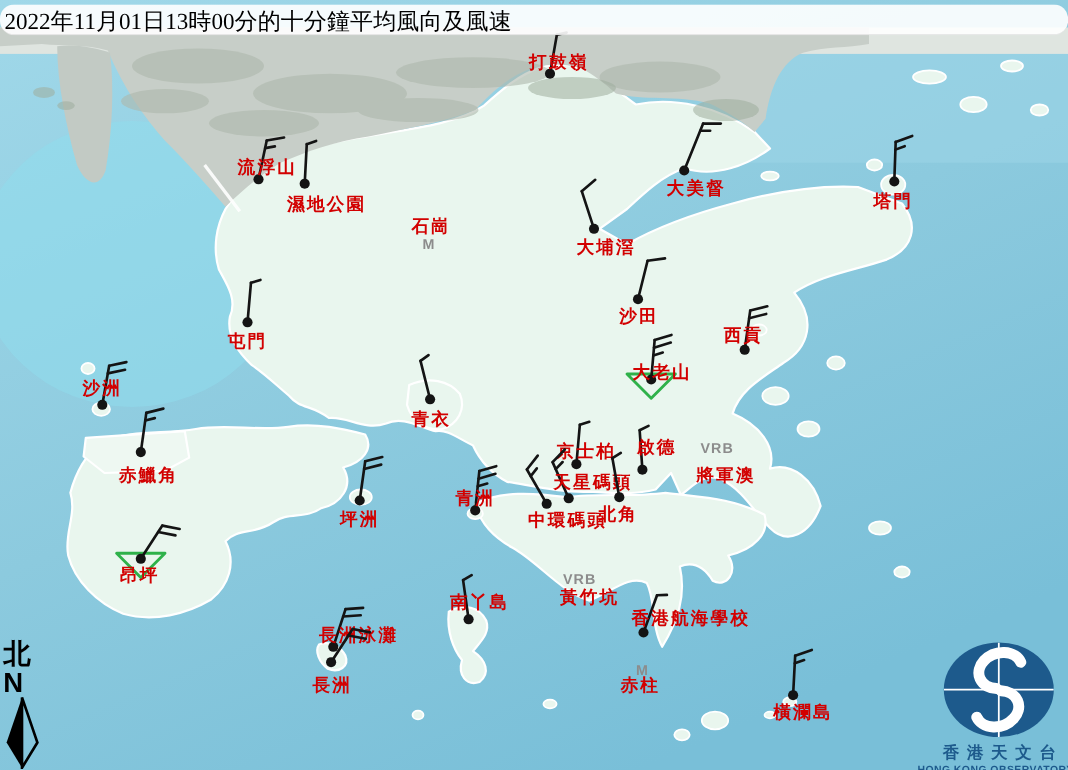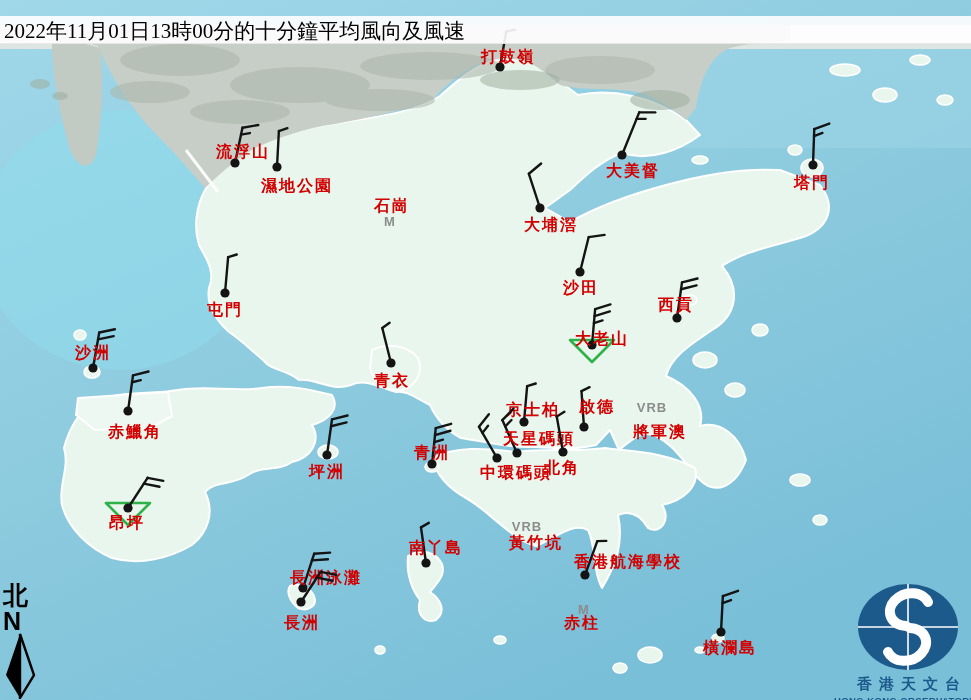--- a/index.html
+++ b/index.html
@@ -4,23 +4,24 @@
 <style>
   html,body{margin:0;padding:0;background:#e8e8e8;}
   .stage{
     position:relative;width:971px;height:700px;overflow:hidden;
     font-family:"Liberation Sans","DejaVu Sans",sans-serif;
     background:#8ecddf;
   }
   .stage svg{display:block;}
   #map{position:absolute;left:0;top:0;}
   .titlebar{
-    position:absolute;left:0;top:16px;width:971px;height:27px;
+    position:absolute;left:0;top:4px;width:971px;height:27px;
     background:rgba(255,255,255,0.9);
     border-bottom:1px solid rgba(200,200,200,0.4);
+    border-radius:13px;
   }
   .titlebar span{
     display:block;padding:1px 0 0 4px;
     font-family:"Liberation Serif","DejaVu Serif",serif;
     font-size:21px;color:#000;white-space:nowrap;letter-spacing:0px;
   }
   .st-label{
     font-family:"Liberation Serif","DejaVu Serif",serif;
     font-weight:bold;fill:#d20000;font-size:16px;letter-spacing:2px;
   }

